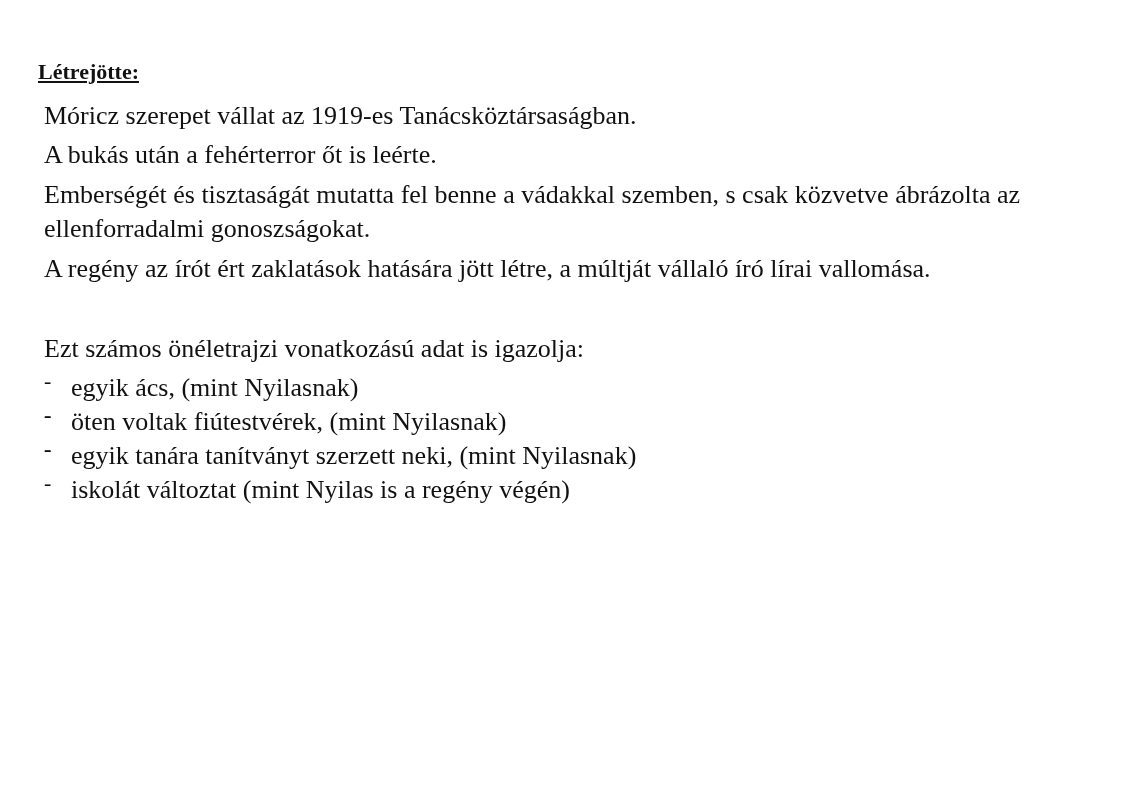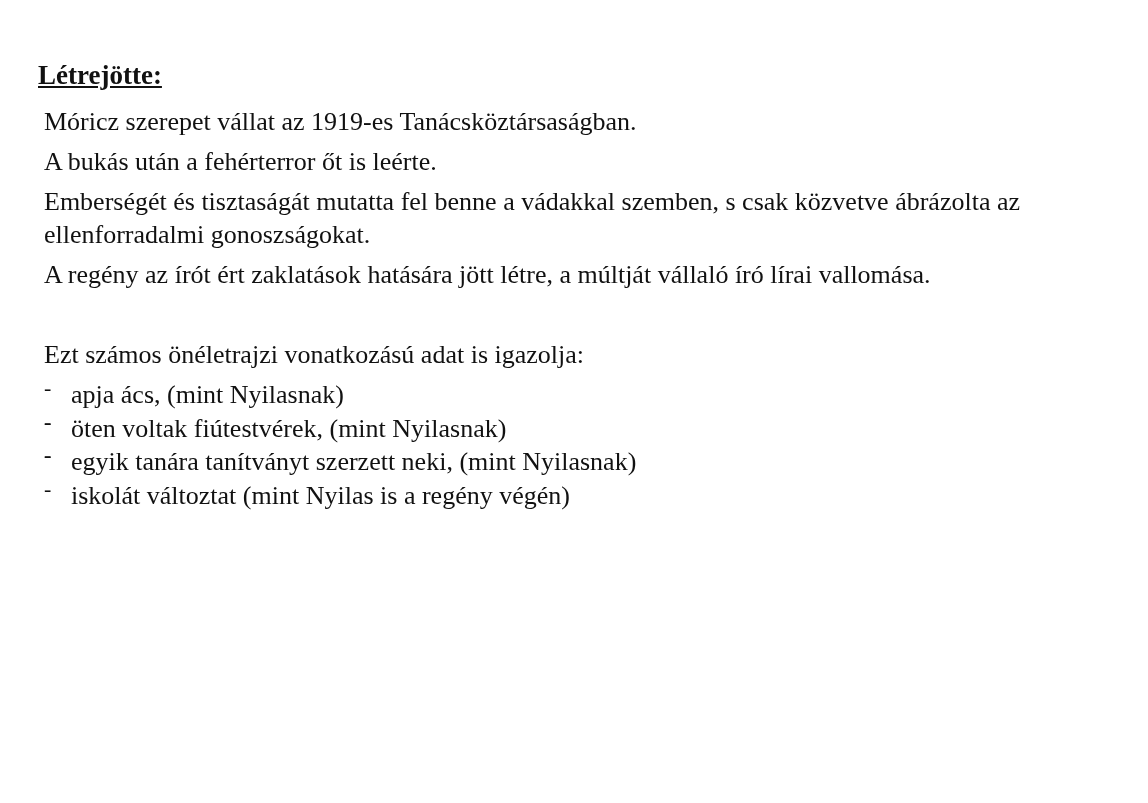--- a/index.html
+++ b/index.html
@@ -21,21 +21,21 @@
     box-sizing: border-box;
     padding: 58px 60px 0 38px;
   }
   .content {
     font-size: 26px;
     line-height: 1.30;
   }
   .heading {
     font-weight: bold;
     text-decoration: underline;
-    font-size: 27px;
+    font-size: 22px;
     line-height: 1.30;
     margin: 0 0 12px 0;
   }
   .para {
     margin: 6px;
     font-size: 26px;
     line-height: 1.30;
     max-width: 1020px;
   }
   .spacer {
@@ -73,21 +73,21 @@
     <p class="para">Emberségét és tisztaságát mutatta fel benne a vádakkal szemben, s csak közvetve ábrázolta az ellenforradalmi gonoszságokat.</p>
     <p class="para">A regény az írót ért zaklatások hatására jött létre, a múltját vállaló író lírai vallomása.</p>
 
     <div class="spacer"></div>
 
     <p class="para">Ezt számos önéletrajzi vonatkozású adat is igazolja:</p>
 
     <ul class="bullet-list">
       <li class="bullet-item">
         <span class="bullet-mark">-</span>
-        <span>apja ács, (mint Nyilasnak)</span>
+        <span>egyik ács, (mint Nyilasnak)</span>
       </li>
       <li class="bullet-item">
         <span class="bullet-mark">-</span>
       </li>
       <li class="bullet-item">
         <span class="bullet-mark">-</span>
         <span>öten voltak fiútestvérek, (mint Nyilasnak)</span>
       </li>
       <li class="bullet-item">
         <span class="bullet-mark">-</span>

